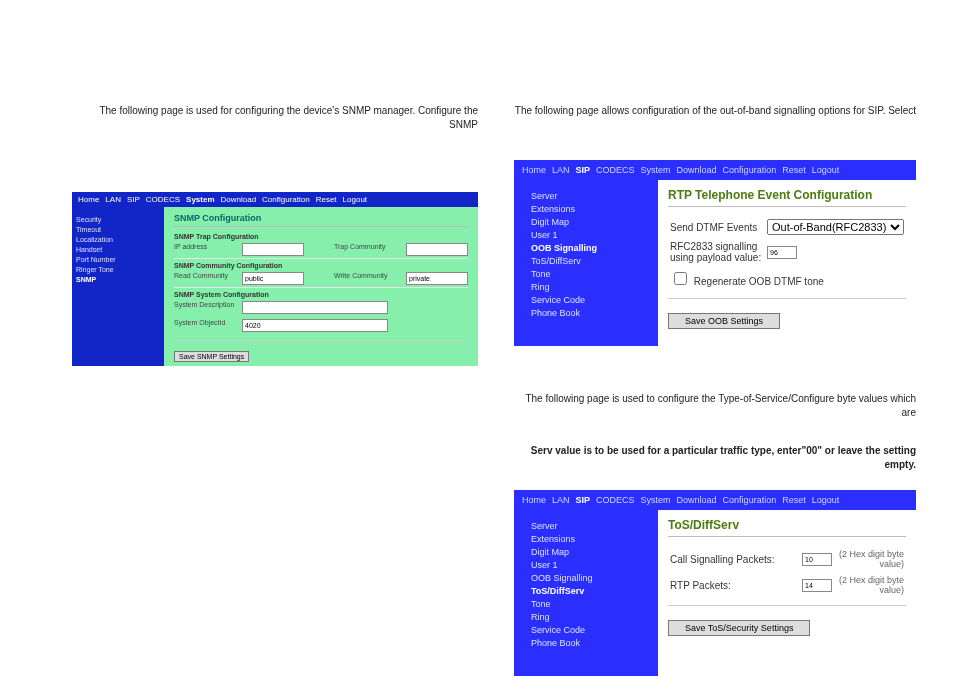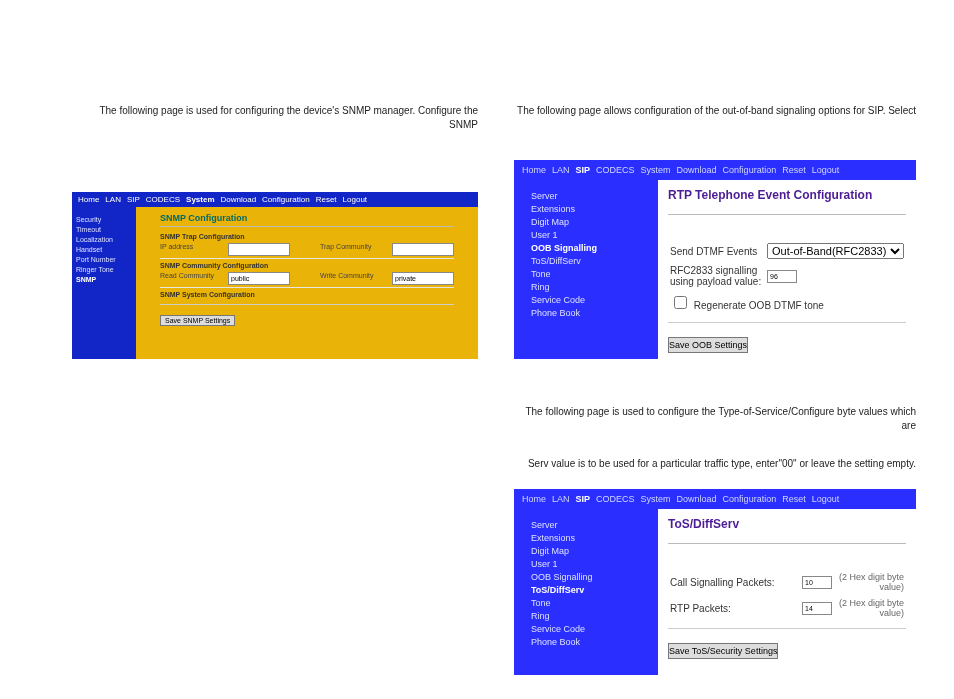--- a/index.html
+++ b/index.html
@@ -69,57 +69,57 @@
     width: 110px;
     min-height: 150px;
     padding: 8px 17px;
     font-size: 9px;
     color: #dbe0ff;
   }
   .side div, .side2 div { margin: 3px 0; cursor: pointer; }
   .side .active, .side2 .active { color: #fff; font-weight: bold; }
   .content {
     flex: 1;
-    background: #eab308;
-    padding: 4px 24px;
+    background: #86efac;
+    padding: 4px 10px;
     font-size: 8px;
     color: #333;
   }
   .content2 {
     flex: 1;
     background: #fff;
     padding: 6px 10px;
     font-size: 10px;
     color: #333;
   }
   h3.title {
     color: #006a6a; font-size: 9px; font-weight: bold; margin: 2px 0 6px 0;
     border-bottom: 1px solid #bbb; padding-bottom: 3px;
   }
   h3.title2 {
-    color: #4c1d95; font-size: 12px; font-weight: bold; margin: 2px 0 24px 0;
-    border-bottom: 1px solid #bbb; padding-bottom: 12px;
+    color: #4d7c0f; font-size: 12px; font-weight: bold; margin: 2px 0 8px 0;
+    border-bottom: 1px solid #bbb; padding-bottom: 4px;
   }
   .sect { font-weight: bold; font-size: 7px; margin: 3px 0 1px 0; color: #333;}
   .row { display: flex; align-items: flex-start; margin: 1px 0; border-bottom: 1px solid #e6e6e6; padding: 2px 0;}
   .row:last-child { border-bottom: none;}
   .lbl { width: 68px; font-size: 7px; color: #444;}
   .lbl2 { width: 72px; font-size: 7px; color: #444;}
   input[type=text] {
     font-size: 7px; height: 11px; padding: 0 2px; border: 1px solid #888;
     background: #fff;
   }
   .in-s { width: 56px;}
   .in-m { width: 140px;}
   .in-tiny { width: 24px; font-size:9px; height:14px;}
   button.small {
     font-size: 7px; padding: 1px 4px; border: 1px solid #777; background: #ddd; margin-top: 4px;
   }
   button.med {
-    font-size: 9px; padding: 2px 0; border: 1px solid #777; background: #ddd; margin-top: 8px;
+    font-size: 9px; padding: 2px 16px; border: 1px solid #777; background: #ddd; margin-top: 8px;
   }
   select { font-size: 11px; height: 16px;}
   .noborder .row { border-bottom: none;}
   .rtbl { font-size: 10px;}
   .rtbl td { padding: 2px 0;}
   .hint { color: #666; font-size: 9px; text-align: right;}
   .cbx { margin-right: 4px;}
   .sep { height: 1px; background: #ccc; margin: 6px 0;}
 </style>
 </head>
@@ -153,29 +153,39 @@
 
         <div class="sect">SNMP Community Configuration</div>
         <div class="row">
           <span class="lbl">Read Community</span>
           <input type="text" class="in-s" value="public" style="">
           <span class="lbl2" style="margin-left:30px;">Write Community</span>
           <input type="text" class="in-s" value="private" style="">
         </div>
 
         <div class="sect">SNMP System Configuration</div>
+        <div class="noborder">
+          <div class="row">
+            <span class="lbl">System Description</span>
+            <input type="text" class="in-m" style="">
+          </div>
+          <div class="row">
+            <span class="lbl">System ObjectId</span>
+            <input type="text" class="in-m" value="4020" style="">
+          </div>
+        </div>
         <div class="sep"></div>
         <button class="small">Save SNMP Settings</button>
       </div>
     </div>
   </div>
 </div>
 
 <div class="col col-right">
-  <p class="para">The following page allows configuration of the out-of-band signaling options for SIP. Select</p>
+  <p class="para">The following page allows configuration of the out-of-band signalling options for SIP. Select</p>
 
   <div class="panel" style="margin-top:42px;">
     <div class="topbar2" id="tb-r1"><span>Home</span><span>LAN</span><span class="active">SIP</span><span>CODECS</span><span>System</span><span>Download</span><span>Configuration</span><span>Reset</span><span>Logout</span></div>
     <div class="body">
       <div class="side2" id="sb-r1">
           <div>Server</div>
           <div>Extensions</div>
           <div>Digit Map</div>
           <div>User 1</div>
           <div class="active">OOB Signalling</div>
@@ -209,21 +219,21 @@
           </tr>
         </tbody>
           </table>
         <div class="sep"></div>
         <button class="med">Save OOB Settings</button>
       </div>
     </div>
   </div>
 
   <p class="para" style="margin-top:46px;">The following page is used to configure the Type-of-Service/Configure byte values which are</p>
-  <p class="para" style="margin-top:24px;">Serv value is to be used for a particular traffic type, enter"00" or leave the setting empty.</p>
+  <p class="para" style="margin-top:24px;font-weight:bold;">Serv value is to be used for a particular traffic type, enter"00" or leave the setting empty.</p>
 
   <div class="panel" style="margin-top:18px;">
     <div class="topbar2" id="tb-r2"><span>Home</span><span>LAN</span><span class="active">SIP</span><span>CODECS</span><span>System</span><span>Download</span><span>Configuration</span><span>Reset</span><span>Logout</span></div>
     <div class="body">
       <div class="side2" id="sb-r2">
           <div>Server</div>
           <div>Extensions</div>
           <div>Digit Map</div>
           <div>User 1</div>
           <div>OOB Signalling</div>

